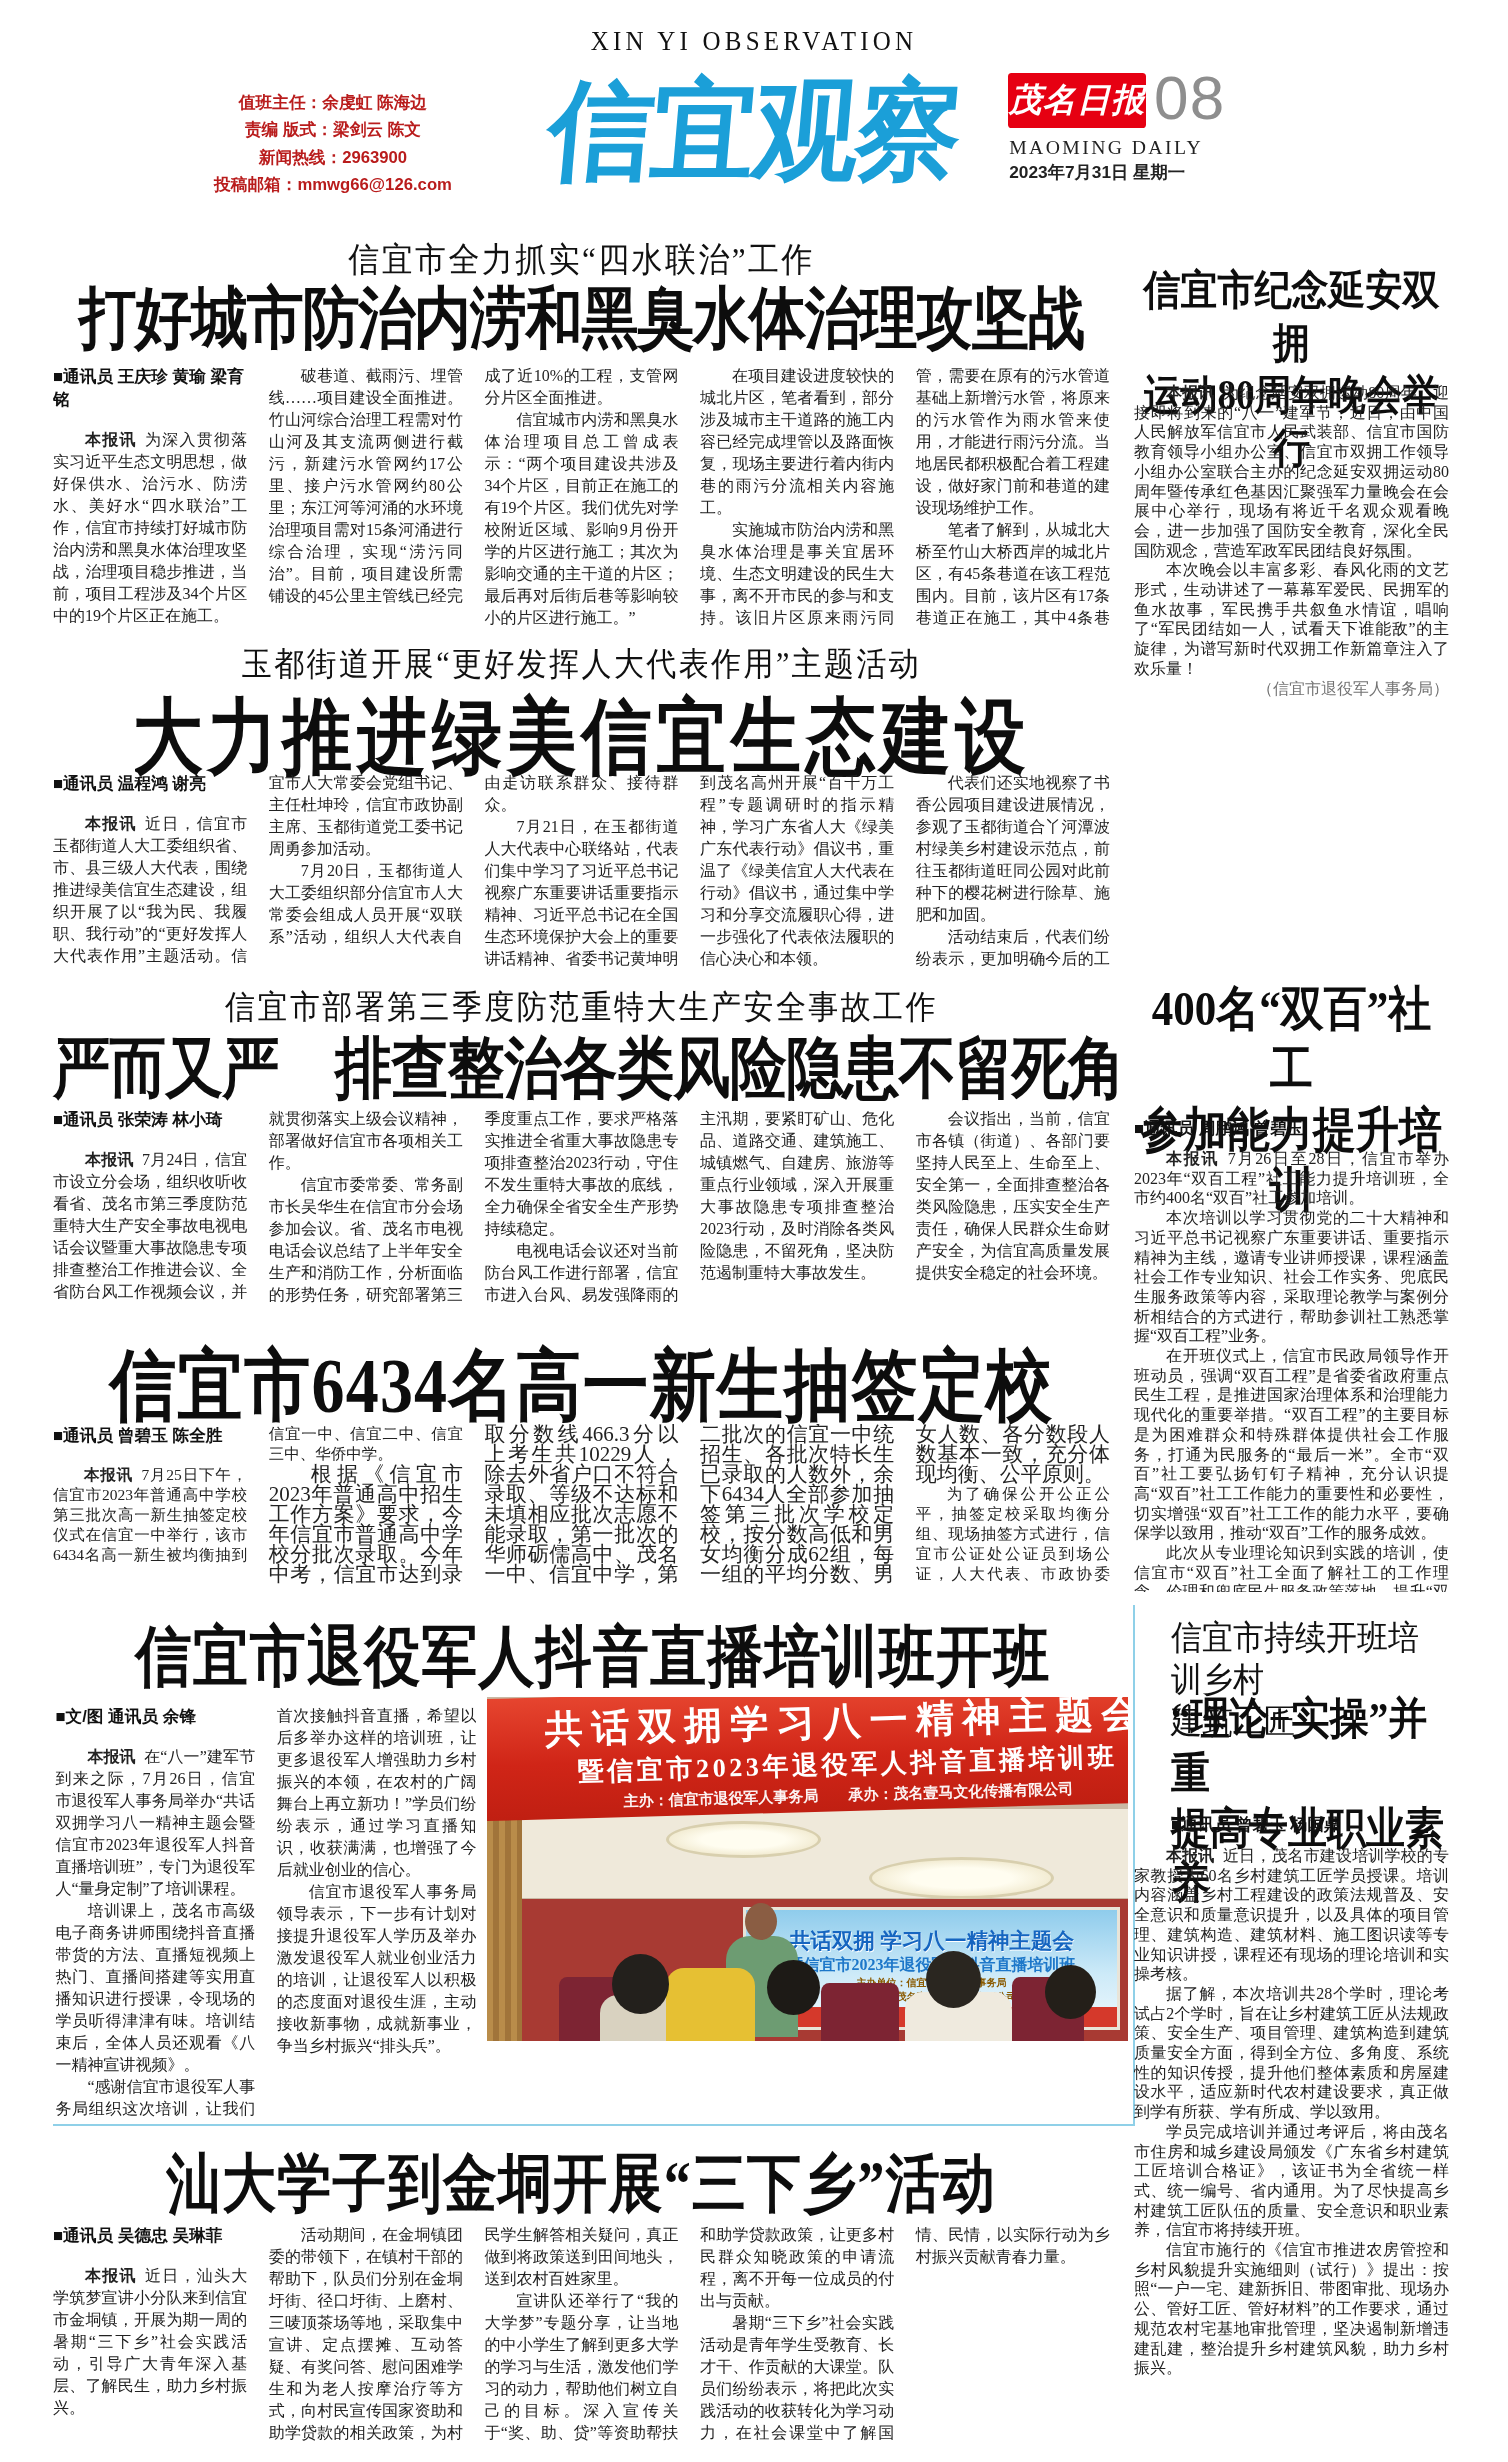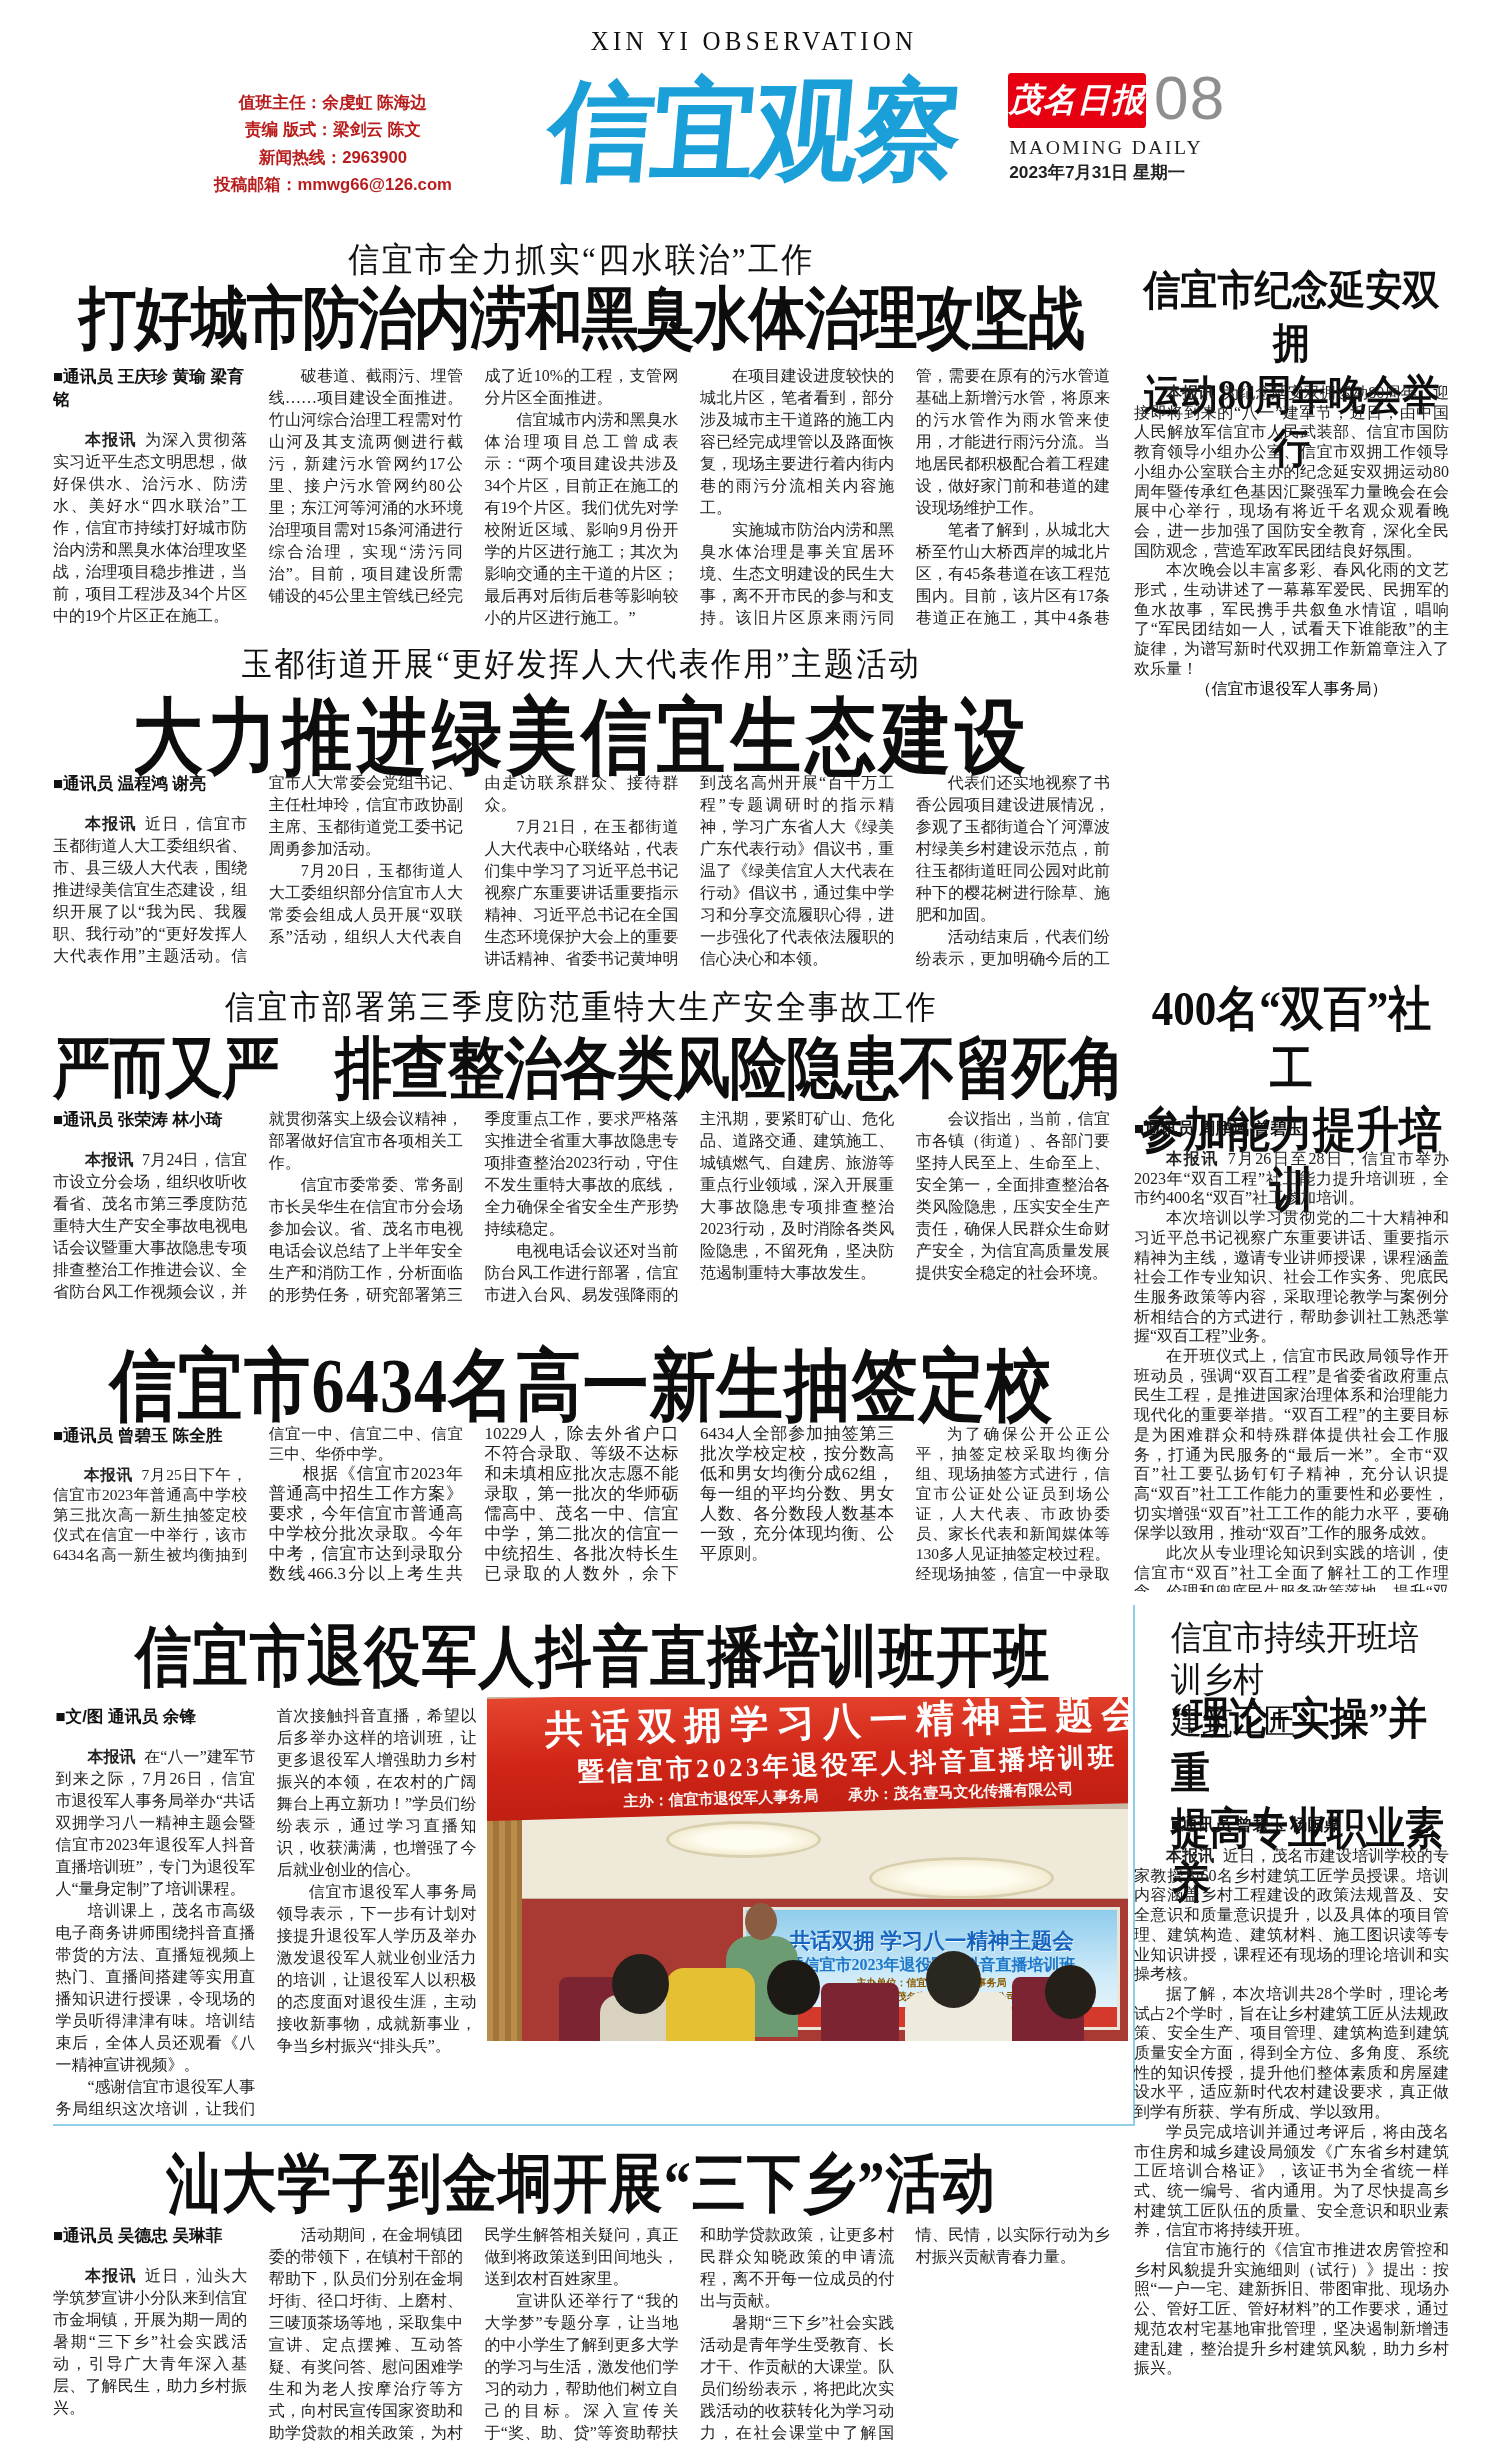--- a/index.html
+++ b/index.html
@@ -32,21 +32,21 @@
   .c5{column-count:5;}
   .c2{column-count:2;margin-top:8px;}
   .bp{margin:0;text-indent:2em;font-size:16px;line-height:22px;color:#222;}
   .byline{font-family:"Liberation Sans","DejaVu Sans",sans-serif;font-weight:700;font-size:16.7px;
      color:#111;margin:0 0 18px 0;text-align:left;}
   .lead{font-family:"Liberation Sans","DejaVu Sans",sans-serif;font-weight:700;margin-right:8.4px;}
   
   .r-hl{margin:0;font-weight:900;color:#0d0d0d;text-align:center;transform:scaleY(1.12);}
   .r-kicker{margin:0;font-weight:500;color:#111;text-align:left;transform:scaleY(1.1);transform-origin:left top;}
   .r-body p{font-size:16px;line-height:19.7px;}
-  .attribution{font-size:16px;line-height:19.7px;text-align:center;margin:0;color:#000000;}
+  .attribution{font-size:16px;line-height:19.7px;text-align:right;margin:0;color:#737373;}
   
   #photo{position:absolute;overflow:hidden;background:#c9b9a4;}
   #ph-banner{position:absolute;left:-18px;top:-8.4px;width:118%;height:122px;
      background:linear-gradient(180deg,#e6452f 0%,#d02517 55%,#c01f12 100%);
      transform:rotate(-1.6deg);color:#fff;text-align:center;overflow:hidden;}
   #ph-banner .b1{font-size:38px;font-weight:900;letter-spacing:8.4px;margin-top:7.2px;white-space:nowrap;}
   #ph-banner .b2{font-size:26px;font-weight:700;letter-spacing:3.6px;white-space:nowrap;}
   #ph-banner .b3{font-size:15px;font-weight:600;opacity:.95;margin-top:3.6px;white-space:nowrap;
      font-family:"Liberation Sans","DejaVu Sans",sans-serif;}
   #ph-ceiling{position:absolute;left:0;top:112px;width:100%;height:89px;background:#efe9da;}
@@ -159,21 +159,21 @@
       <p class="bp" style="line-height:19.7px">在开班仪式上，信宜市民政局领导作开班动员，强调“双百工程”是省委省政府重点民生工程，是推进国家治理体系和治理能力现代化的重要举措。“双百工程”的主要目标是为困难群众和特殊群体提供社会工作服务，打通为民服务的“最后一米”。全市“双百”社工要弘扬钉钉子精神，充分认识提高“双百”社工工作能力的重要性和必要性，切实增强“双百”社工工作的能力水平，要确保学以致用，推动“双百”工作的服务成效。</p>
       <p class="bp" style="line-height:19.7px">此次从专业理论知识到实践的培训，使信宜市“双百”社工全面了解社工的工作理念、伦理和兜底民生服务政策落地，提升“双百”社工专业服务水平和能力建设，为服务对象提供更专业、更优质的社会工作服务，促进信宜市“双百工程”社会工作专业化水平提升。</p>
     </div>
   </section>
 
   <section class="sec" id="sec-a4" style="left:53px;top:1329px;width:1057px;height:270px">
     <h1 class="hl" style="top:3.6px;font-size:66px;letter-spacing:1.2px">信宜市6434名高一新生抽签定校</h1>
     <div class="cols c5" style="top:95px;height:174px">
       <div class="byline">■通讯员 曾碧玉 陈全胜</div>
       <p class="bp" style="font-size:15.5px;line-height:20px"><b class="lead">本报讯</b><span>7月25日下午，信宜市2023年普通高中学校第三批次高一新生抽签定校仪式在信宜一中举行，该市6434名高一新生被均衡抽到信宜一中、信宜二中、信宜三中、华侨中学。</span></p>
-      <p class="bp" style="font-size:17px;line-height:20px">根据《信宜市2023年普通高中招生工作方案》要求，今年信宜市普通高中学校分批次录取。今年中考，信宜市达到录取分数线466.3分以上考生共10229人，除去外省户口不符合录取、等级不达标和未填相应批次志愿不能录取，第一批次的华师砺儒高中、茂名一中、信宜中学，第二批次的信宜一中统招生、各批次特长生已录取的人数外，余下6434人全部参加抽签第三批次学校定校，按分数高低和男女均衡分成62组，每一组的平均分数、男女人数、各分数段人数基本一致，充分体现均衡、公平原则。</p>
+      <p class="bp" style="font-size:21px;line-height:20px">根据《信宜市2023年普通高中招生工作方案》要求，今年信宜市普通高中学校分批次录取。今年中考，信宜市达到录取分数线466.3分以上考生共10229人，除去外省户口不符合录取、等级不达标和未填相应批次志愿不能录取，第一批次的华师砺儒高中、茂名一中、信宜中学，第二批次的信宜一中统招生、各批次特长生已录取的人数外，余下6434人全部参加抽签第三批次学校定校，按分数高低和男女均衡分成62组，每一组的平均分数、男女人数、各分数段人数基本一致，充分体现均衡、公平原则。</p>
       <p class="bp" style="font-size:15.5px;line-height:20px">为了确保公开公正公平，抽签定校采取均衡分组、现场抽签方式进行，信宜市公证处公证员到场公证，人大代表、市政协委员、家长代表和新闻媒体等130多人见证抽签定校过程。经现场抽签，信宜一中录取1453人，信宜二中录取1557人，信宜三中录取2178人，华侨中学录取1246人。抽签定校后不得调校，高中三年内相互不得转学，直至高中毕业。</p>
     </div>
   </section>
 
   <section class="sec" id="sec-a5" style="left:53px;top:1605px;width:1080px;height:519px">
     <h1 class="hl" style="top:8.4px;font-size:56px;letter-spacing:1.2px">信宜市退役军人抖音直播培训班开班</h1>
     <div class="cols c2" style="top:92px;left:2.4px;width:421px;height:418px">
       <div class="byline">■文/图 通讯员 余锋</div>
       <p class="bp"><b class="lead">本报讯</b><span>在“八一”建军节到来之际，7月26日，信宜市退役军人事务局举办“共话双拥学习八一精神主题会暨信宜市2023年退役军人抖音直播培训班”，专门为退役军人“量身定制”了培训课程。</span></p>
       <p class="bp">培训课上，茂名市高级电子商务讲师围绕抖音直播带货的方法、直播短视频上热门、直播间搭建等实用直播知识进行授课，令现场的学员听得津津有味。培训结束后，全体人员还观看《八一精神宣讲视频》。</p>

